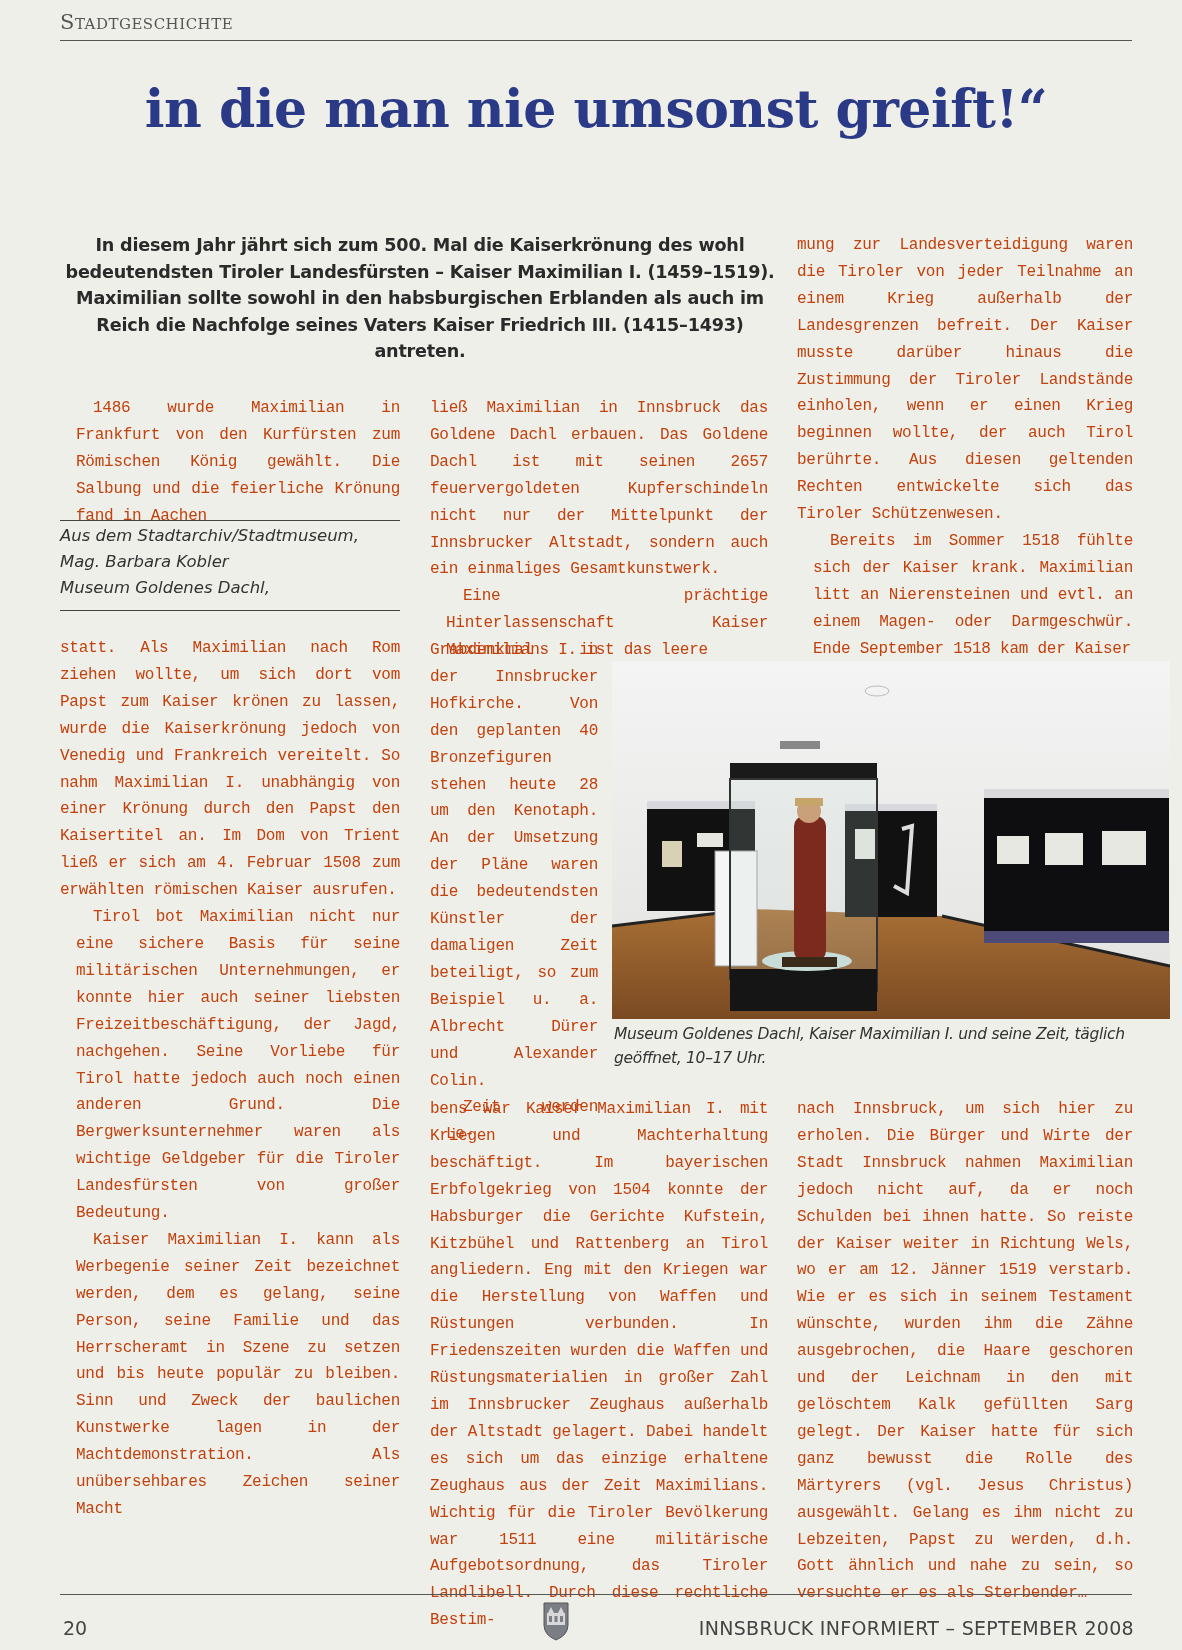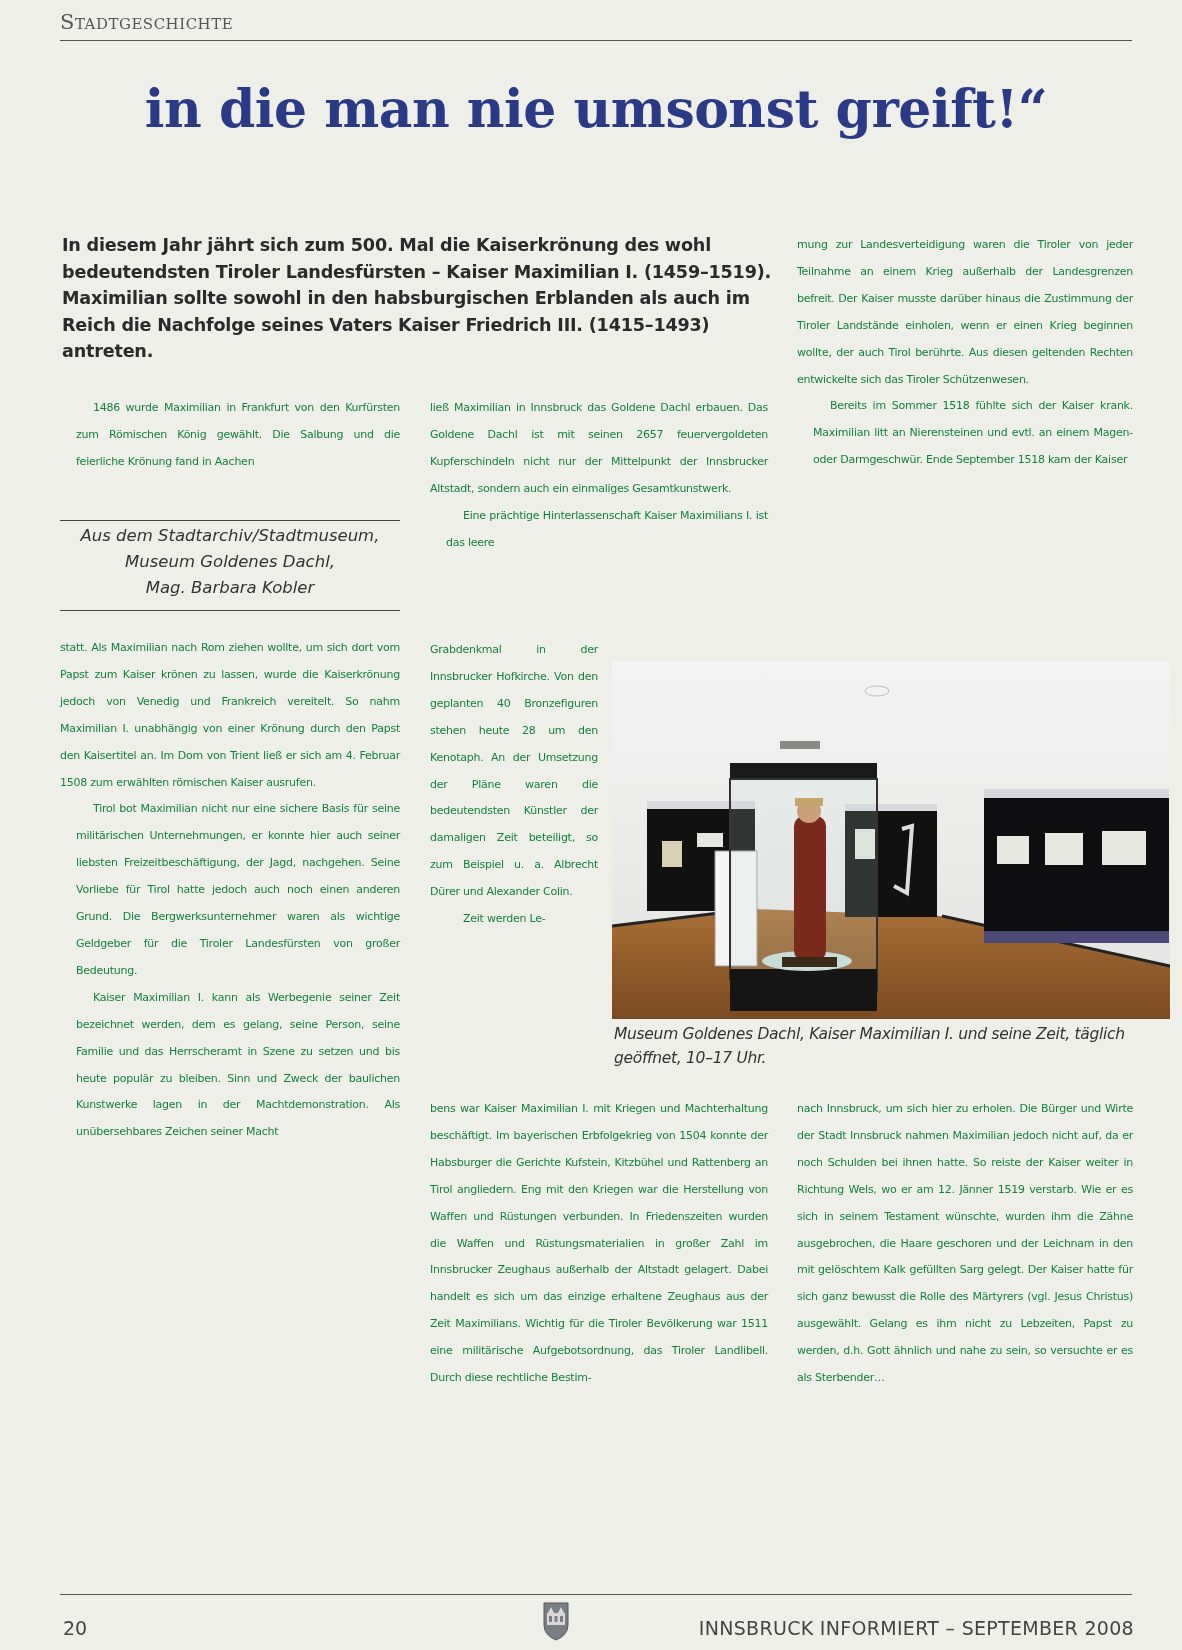--- a/index.html
+++ b/index.html
@@ -12,32 +12,32 @@
     font-family:"DejaVu Serif", serif; font-size:21px; color:#555; letter-spacing:0.5px;
     font-variant:small-caps;
   }
   .rule { position:absolute; height:1px; background:#555; }
   .headline {
     position:absolute; left:60px; width:1072px; top:78px; text-align:center;
     font-family:"DejaVu Serif", serif; font-weight:bold; color:#2b3a86;
     font-size:52px; line-height:62px; letter-spacing:-0.5px;
   }
   .lead {
-    position:absolute; left:62px; top:232px; width:716px; 
+    position:absolute; left:62px; top:232px; width:716px; text-align:center;
     font-weight:bold; font-size:17.6px; line-height:26.6px; color:#2a2a2a;
     letter-spacing:-0.2px;
   }
   .col {
-    position:absolute; font-size:11px; line-height:26.9px; text-align:justify;
-    letter-spacing:-0.25px; color:#15803d; hyphens:manual;
+    position:absolute; font-size:16px; line-height:26.9px; text-align:justify;
+    letter-spacing:-0.25px; color:#c2410c; hyphens:manual;font-family:Liberation Mono, monospace;
   }
   .col p { margin:0; }
   .col p.indent { text-indent:17px;margin-left:16px; }
   .credit {
-    position:absolute; left:60px; width:340px; top:523px; text-align:center;
+    position:absolute; left:60px; width:340px; top:523px; text-align:left;
     font-style:italic; font-size:16.5px; line-height:26px; color:#333;
   }
   .photo {
     position:absolute; left:612px; top:661px; width:558px; height:358px;
     background:#eeeeec; overflow:hidden;
   }
   .caption {
     position:absolute; left:614px; top:1022px; width:520px;
     font-style:italic; font-size:15.5px; line-height:24px; color:#333; letter-spacing:-0.3px;
   }
@@ -57,22 +57,22 @@
 
 <div class="lead">In diesem Jahr jährt sich zum 500. Mal die Kaiserkrönung des wohl bedeutendsten Tiroler Landesfürsten – Kaiser Maximilian I. (1459–1519). Maximilian sollte sowohl in den habsburgischen Erblanden als auch im Reich die Nachfolge seines Vaters Kaiser Friedrich III. (1415–1493) antreten.</div>
 
 <div class="col" style="left:60px; top:395px; width:340px;">
   <p class="indent">1486 wurde Maximilian in Frankfurt von den Kurfürsten zum Römischen König gewählt. Die Salbung und die feierliche Krönung fand in Aachen</p>
 </div>
 
 <div class="rule" style="left:60px; width:340px; top:520px; background:#444;"></div>
 <div class="credit">
   <div>Aus dem Stadtarchiv/Stadtmuseum,</div>
+  <div>Mag. Barbara Kobler</div>
   <div>Museum Goldenes Dachl,</div>
-  <div>Mag. Barbara Kobler</div>
 </div>
 <div class="rule" style="left:60px; width:340px; top:610px; background:#444;"></div>
 
 <div class="col" style="left:60px; top:635px; width:340px;">
   <p>statt. Als Maximilian nach Rom ziehen wollte, um sich dort vom Papst zum Kaiser krönen zu lassen, wurde die Kaiserkrönung jedoch von Venedig und Frankreich vereitelt. So nahm Maximilian I. unabhängig von einer Krönung durch den Papst den Kaisertitel an. Im Dom von Trient ließ er sich am 4. Februar 1508 zum erwählten römischen Kaiser ausrufen.</p>
   <p class="indent">Tirol bot Maximilian nicht nur eine sichere Basis für seine militärischen Unternehmungen, er konnte hier auch seiner liebsten Freizeitbeschäftigung, der Jagd, nachgehen. Seine Vorliebe für Tirol hatte jedoch auch noch einen anderen Grund. Die Bergwerksunternehmer waren als wichtige Geldgeber für die Tiroler Landesfürsten von großer Bedeutung.</p>
   <p class="indent">Kaiser Maximilian I. kann als Werbegenie seiner Zeit bezeichnet werden, dem es gelang, seine Person, seine Familie und das Herrscheramt in Szene zu setzen und bis heute populär zu bleiben. Sinn und Zweck der baulichen Kunstwerke lagen in der Machtdemonstration. Als unübersehbares Zeichen seiner Macht</p>
 </div>
 
 <div class="col" style="left:430px; top:395px; width:338px;">

